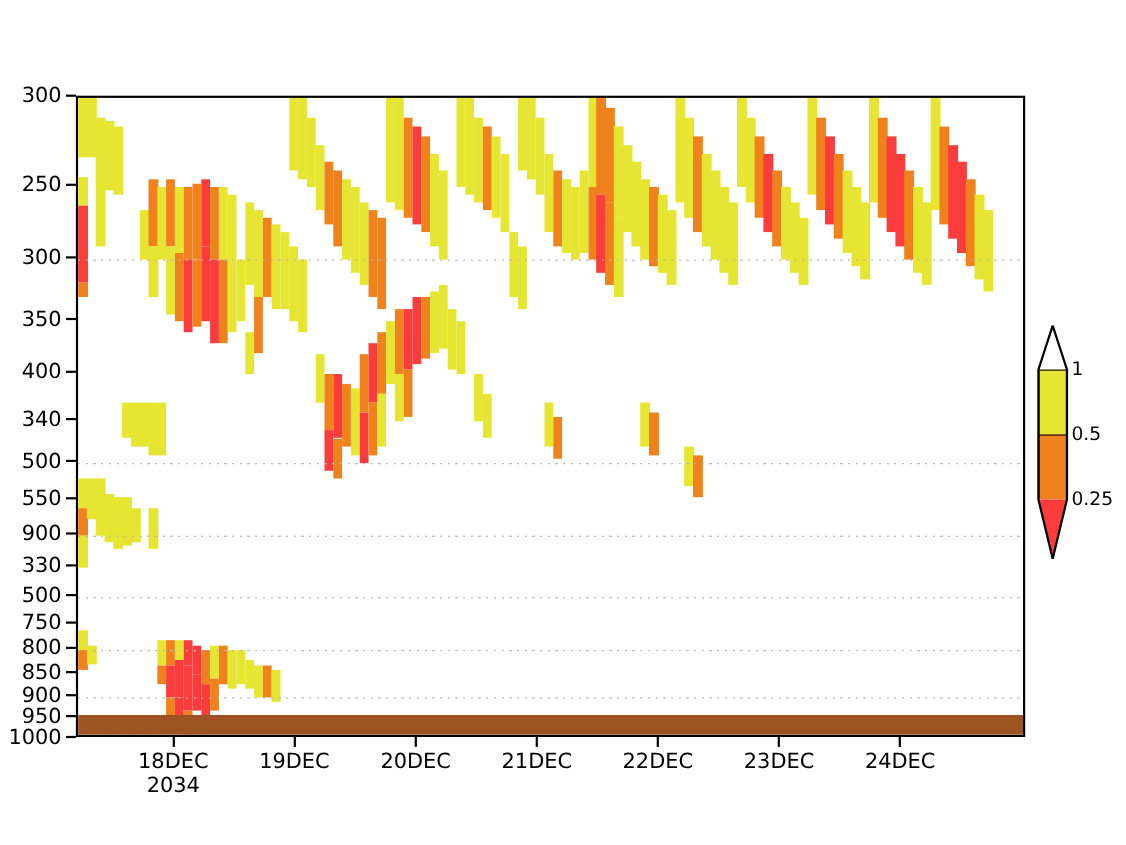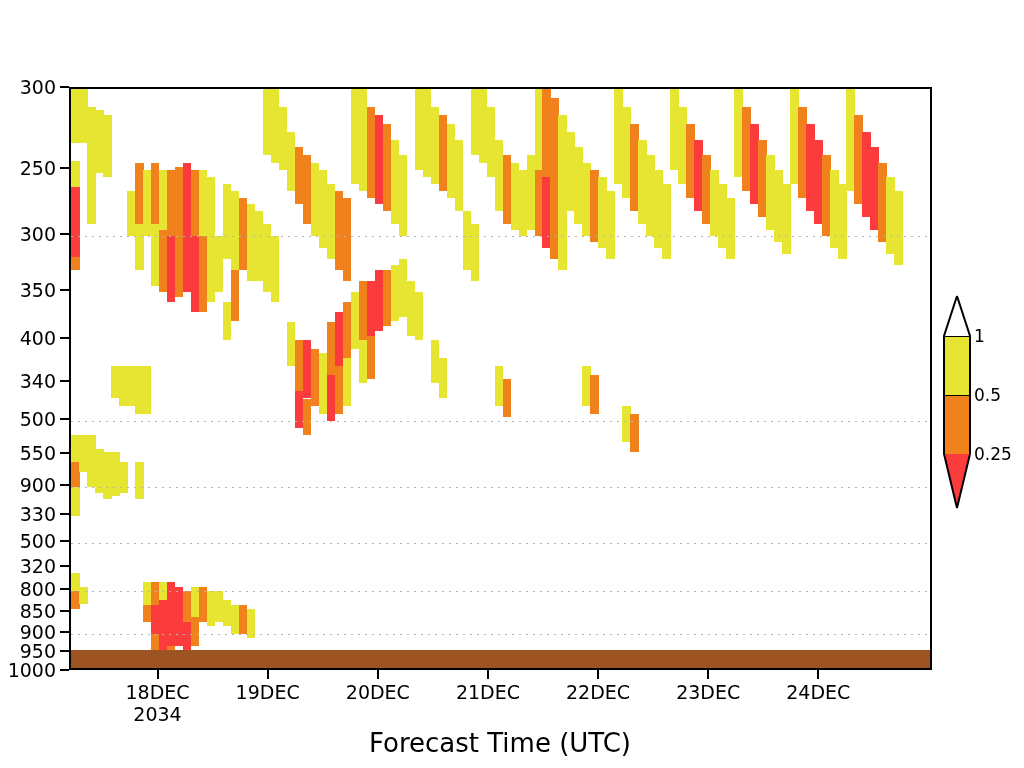--- a/index.html
+++ b/index.html
@@ -373,21 +373,21 @@
       <div class="ytick-mark" style="top:513.95px;"></div>
       <div class="ylab-wrap" style="top:513.95px;">
         <div class="ytick-label">330</div>
       </div>
       <div class="ytick-mark" style="top:540.80px;"></div>
       <div class="ylab-wrap" style="top:540.80px;">
         <div class="ytick-label">500</div>
       </div>
       <div class="ytick-mark" style="top:565.79px;"></div>
       <div class="ylab-wrap" style="top:565.79px;">
-        <div class="ytick-label">320</div>
+        <div class="ytick-label">750</div>
       </div>
       <div class="ytick-mark" style="top:589.17px;"></div>
       <div class="ylab-wrap" style="top:589.17px;">
         <div class="ytick-label">800</div>
       </div>
       <div class="ytick-mark" style="top:611.13px;"></div>
       <div class="ylab-wrap" style="top:611.13px;">
         <div class="ytick-label">850</div>
       </div>
       <div class="ytick-mark" style="top:631.83px;"></div>
@@ -415,21 +415,20 @@
       <div class="xtick-mark" style="left:486.99px;"></div>
       <div class="xtick-label" style="left:487.99px;">21DEC</div>
       <div class="xtick-mark" style="left:597.02px;"></div>
       <div class="xtick-label" style="left:598.02px;">22DEC</div>
       <div class="xtick-mark" style="left:707.22px;"></div>
       <div class="xtick-label" style="left:708.22px;">23DEC</div>
       <div class="xtick-mark" style="left:817.34px;"></div>
       <div class="xtick-label" style="left:818.34px;">24DEC</div>
     </div>
 
-  <div class="xaxis-title">Forecast Time (UTC)</div>
 
   <div id="colorbar">
       <div class="cb-arrow-up" style="border-bottom:40px solid #ffffff;"></div>
       <div class="cb-band" style="height:59px;background:#e6e632;border:1.5px solid #000;border-bottom:none;"></div>
       <div class="cb-band" style="height:59px;background:#f0821e;border:1.5px solid #000;border-bottom:none;"></div>
       <div class="cb-arrow-down" style="border-top:54px solid #fa3c3c;"></div>
       <svg width="26" height="212" style="position:absolute;left:0;top:0;overflow:visible;">
         <polyline points="13,0 0,40 0,158 13,212 26,158 26,40 13,0" fill="none" stroke="#000" stroke-width="2"></polyline>
       </svg>
       <div class="cb-label" style="top:40px;">1</div>

